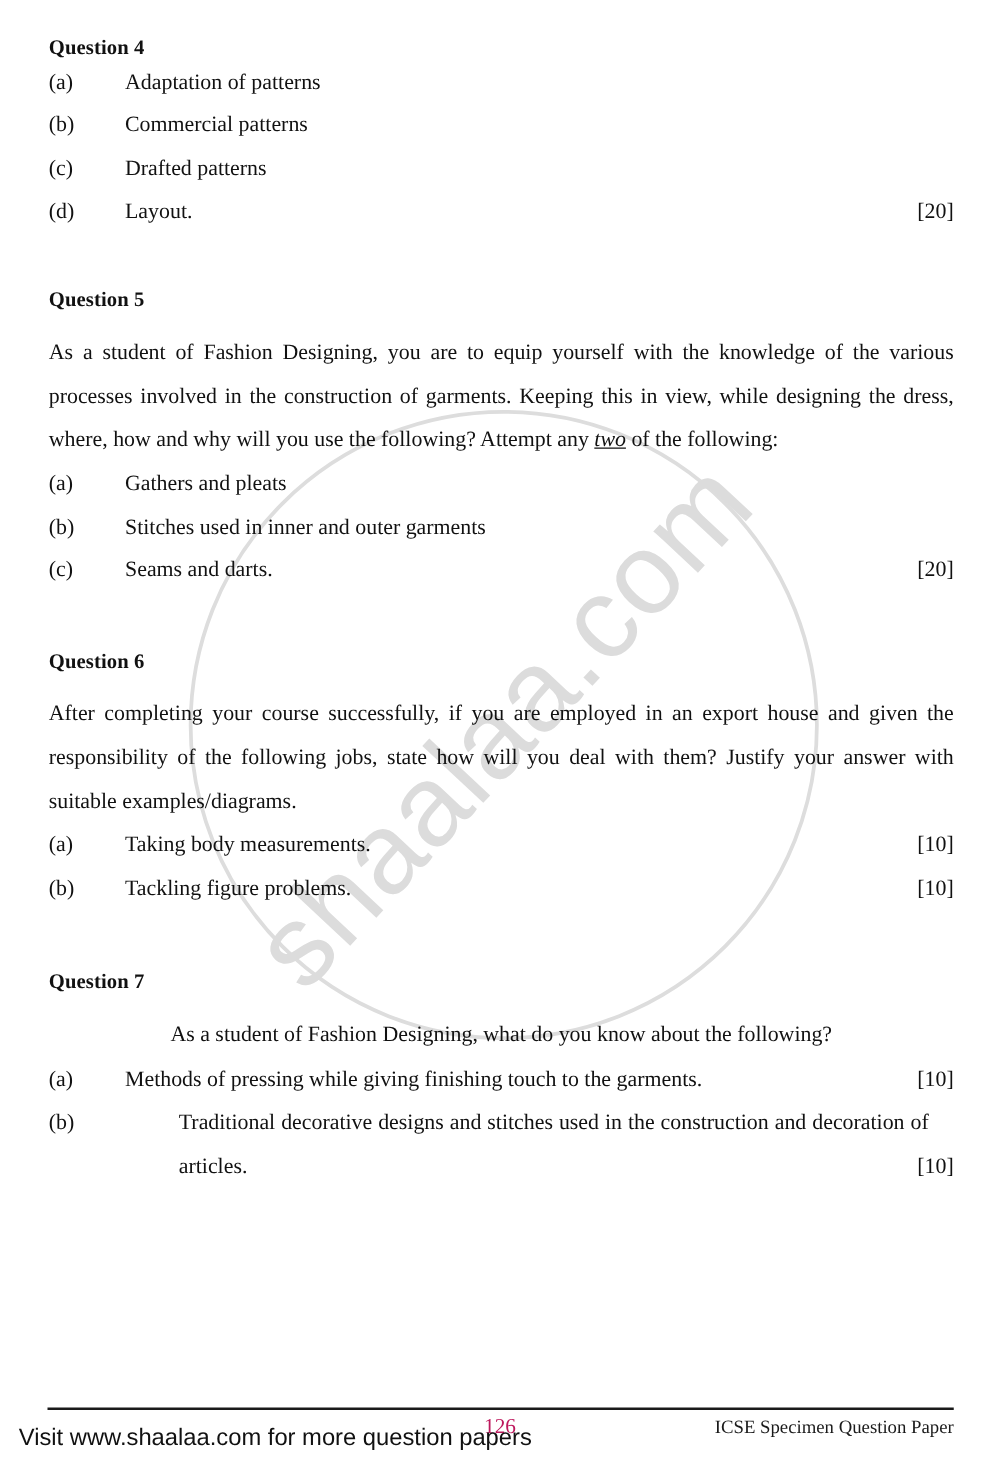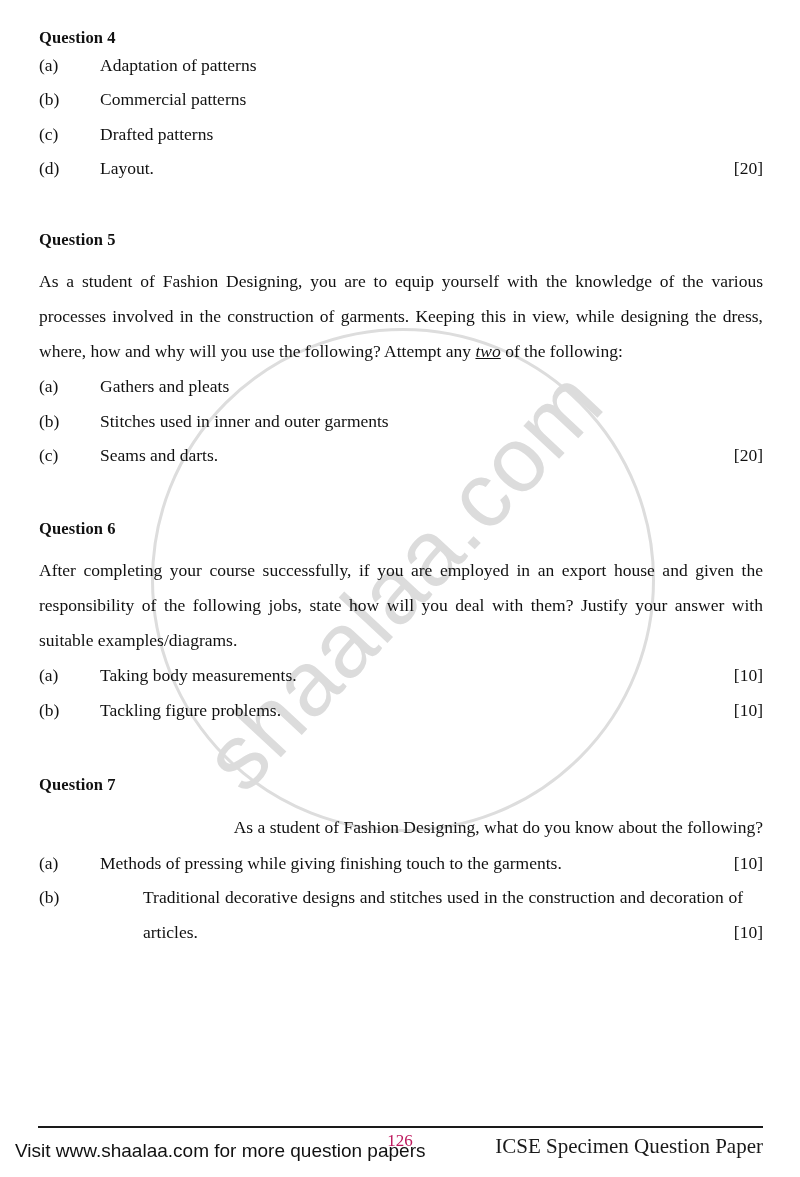--- a/index.html
+++ b/index.html
@@ -67,21 +67,21 @@
     letter-spacing: 0.1px;
   }
 
   .q-body {
     font-size: 17.5px;
     line-height: 34.6px;
     text-align: justify;
     text-justify: inter-word;
     margin: 0;
   }
-  .q-body.nojustify { text-align: right; }
+  .q-body.nojustify { text-align: center; }
 
   .items { margin: 0; padding: 0; }
 
   .item {
     position: relative;
     display: flex;
     align-items: flex-start;
     font-size: 17.5px;
     line-height: 34.6px;
   }
@@ -141,21 +141,21 @@
     width: 800px;
     text-align: center;
     font-size: 17px;
     font-family: "Liberation Serif", "DejaVu Serif", serif;
     color: #be185d;
   }
   #footer-paper-name {
     position: absolute;
     right: 37px;
     top: 16px;
-    font-size: 21px;
+    font-size: 15px;
     font-family: "Liberation Serif", "DejaVu Serif", serif;
     color: #1a1a1a;
     white-space: nowrap;
   }
   #footer-visit-note {
     position: absolute;
     left: 15px;
     top: 22px;
     font-family: "Liberation Sans", "DejaVu Sans", sans-serif;
     font-size: 19px;

